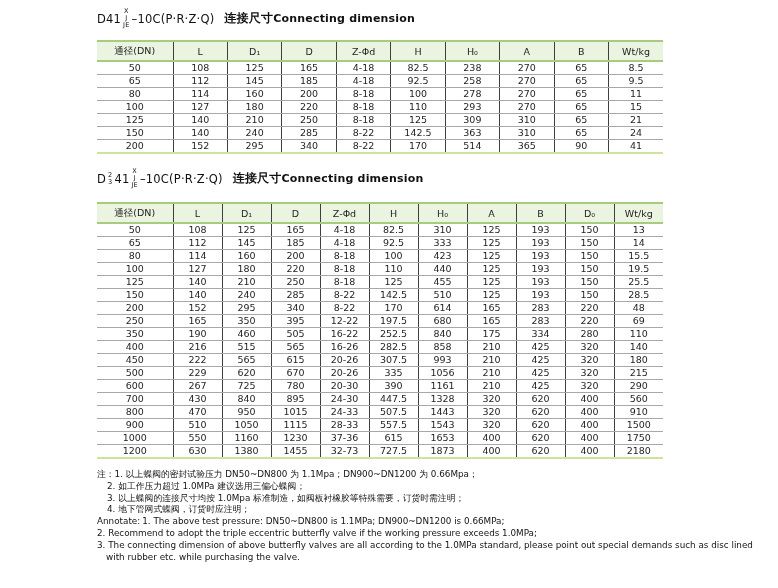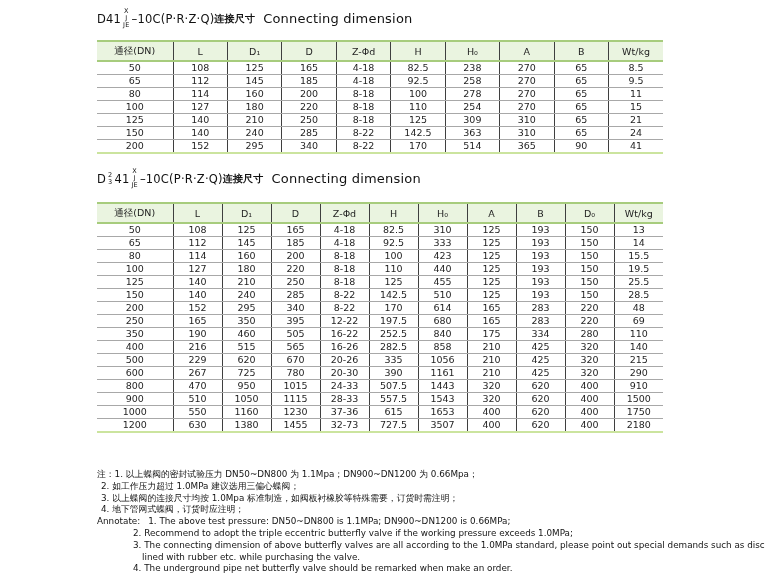--- a/index.html
+++ b/index.html
@@ -12,22 +12,22 @@
     position:absolute;left:97px;font-size:11.5px;color:#111;
     display:flex;align-items:center;white-space:nowrap;letter-spacing:0.2px;
   }
   #title1{top:8px;justify-content:flex-end;}
   #title2{top:168px;}
   .stack{
     display:inline-flex;flex-direction:column;align-items:center;
     font-size:6.5px;line-height:7px;margin:0 2px;color:#111;
   }
   .stack span{display:block;}
-  .title .cn{font-weight:bold;font-size:10px;}
-  .title .en{margin-left:8px;font-size:13px;}
+  .title .cn{font-weight:bold;margin-left:10px;font-size:12px;}
+  .title .en{margin-left:0;font-size:11px;font-weight:bold;}
   table.dim{
     position:absolute;left:97px;border-collapse:collapse;table-layout:fixed;
     width:566px;font-size:9.5px;color:#1f1f1f;
   }
   #table1{top:40px;}
   #table2{top:202px;}
   table.dim col.c0{width:76px;}
   table.dim thead th{
     background:#eaf4e0;
     border-top:2px solid #a7cc7d;
@@ -40,22 +40,22 @@
     height:12px;line-height:12px;padding:0;text-align:center;
     border-bottom:1px solid #a8a8a8;
   }
   table.dim tbody tr:last-child td{border-bottom:2px solid #cbe49e;}
   #notes{
     position:absolute;left:97px;top:469px;width:676px;
     font-size:8.8px;line-height:11.8px;color:#141414;
   }
   .note-first{display:flex;white-space:nowrap;}
   .note-label{flex:none;}
-  .note-item-cn{margin-left:4px;}
-  .note-item-en{margin-left:36px;padding-left:9px;text-indent:-9px;}
+  .note-item-cn{margin-left:10px;}
+  .note-item-en{padding-left:9px;text-indent:-9px;}
 </style>
 </head>
 <body>
 
 <div id="page">
 
   <div id="title1" class="title">
     <span>D41</span>
     <span class="stack">
       <span>X</span>
@@ -122,21 +122,21 @@
           <td>65</td>
           <td>11</td>
         </tr>
         <tr>
           <td>100</td>
           <td>127</td>
           <td>180</td>
           <td>220</td>
           <td>8-18</td>
           <td>110</td>
-          <td>254</td>
+          <td>293</td>
           <td>270</td>
           <td>65</td>
           <td>15</td>
         </tr>
         <tr>
           <td>125</td>
           <td>140</td>
           <td>210</td>
           <td>250</td>
           <td>8-18</td>
@@ -334,20 +334,33 @@
           <td>565</td>
           <td>16-26</td>
           <td>282.5</td>
           <td>858</td>
           <td>210</td>
           <td>425</td>
           <td>320</td>
           <td>140</td>
         </tr>
         <tr>
+          <td>450</td>
+          <td>222</td>
+          <td>565</td>
+          <td>615</td>
+          <td>20-26</td>
+          <td>307.5</td>
+          <td>993</td>
+          <td>210</td>
+          <td>425</td>
+          <td>320</td>
+          <td>180</td>
+        </tr>
+        <tr>
           <td>500</td>
           <td>229</td>
           <td>620</td>
           <td>670</td>
           <td>20-26</td>
           <td>335</td>
           <td>1056</td>
           <td>210</td>
           <td>425</td>
           <td>320</td>
@@ -360,20 +373,33 @@
           <td>780</td>
           <td>20-30</td>
           <td>390</td>
           <td>1161</td>
           <td>210</td>
           <td>425</td>
           <td>320</td>
           <td>290</td>
         </tr>
         <tr>
+          <td>700</td>
+          <td>430</td>
+          <td>840</td>
+          <td>895</td>
+          <td>24-30</td>
+          <td>447.5</td>
+          <td>1328</td>
+          <td>320</td>
+          <td>620</td>
+          <td>400</td>
+          <td>560</td>
+        </tr>
+        <tr>
           <td>800</td>
           <td>470</td>
           <td>950</td>
           <td>1015</td>
           <td>24-33</td>
           <td>507.5</td>
           <td>1443</td>
           <td>320</td>
           <td>620</td>
           <td>400</td>
@@ -405,43 +431,42 @@
           <td>400</td>
           <td>1750</td>
         </tr>
         <tr>
           <td>1200</td>
           <td>630</td>
           <td>1380</td>
           <td>1455</td>
           <td>32-73</td>
           <td>727.5</td>
-          <td>3507</td>
+          <td>1873</td>
           <td>400</td>
           <td>620</td>
           <td>400</td>
           <td>2180</td>
         </tr>
       </tbody>
   </table>
 
   <div id="notes">
     <div class="note-first">
       <span class="note-label">注：</span>
       <span>1. 以上蝶阀的密封试验压力 DN50~DN800 为 1.1Mpa；DN900~DN1200 为 0.66Mpa；</span>
     </div>
     <div>
         <div class="note-item-cn">2. 如工作压力超过 1.0MPa 建议选用三偏心蝶阀；</div>
         <div class="note-item-cn">3. 以上蝶阀的连接尺寸均按 1.0Mpa 标准制造，如阀板衬橡胶等特殊需要，订货时需注明；</div>
         <div class="note-item-cn">4. 地下管网式蝶阀，订货时应注明；</div>
       </div>
     <div class="note-first">
       <span class="note-label">Annotate:</span>
-      <span style="margin-left:8px;">1. The above test pressure: DN50~DN800 is 1.1MPa; DN900~DN1200 is 0.66MPa;</span>
+      <span style="margin-left:2px;">1. The above test pressure: DN50~DN800 is 1.1MPa; DN900~DN1200 is 0.66MPa;</span>
     </div>
     <div>
         <div class="note-item-en">2. Recommend to adopt the triple eccentric butterfly valve if the working pressure exceeds 1.0MPa;</div>
         <div class="note-item-en">3. The connecting dimension of above butterfly valves are all according to the 1.0MPa standard, please point out special demands such as disc lined with rubber etc. while purchasing the valve.</div>
-        <div class="note-item-en">4. The underground pipe net butterfly valve should be remarked when make an order.</div>
       </div>
   </div>
 
 </div>
 
 </body></html>

